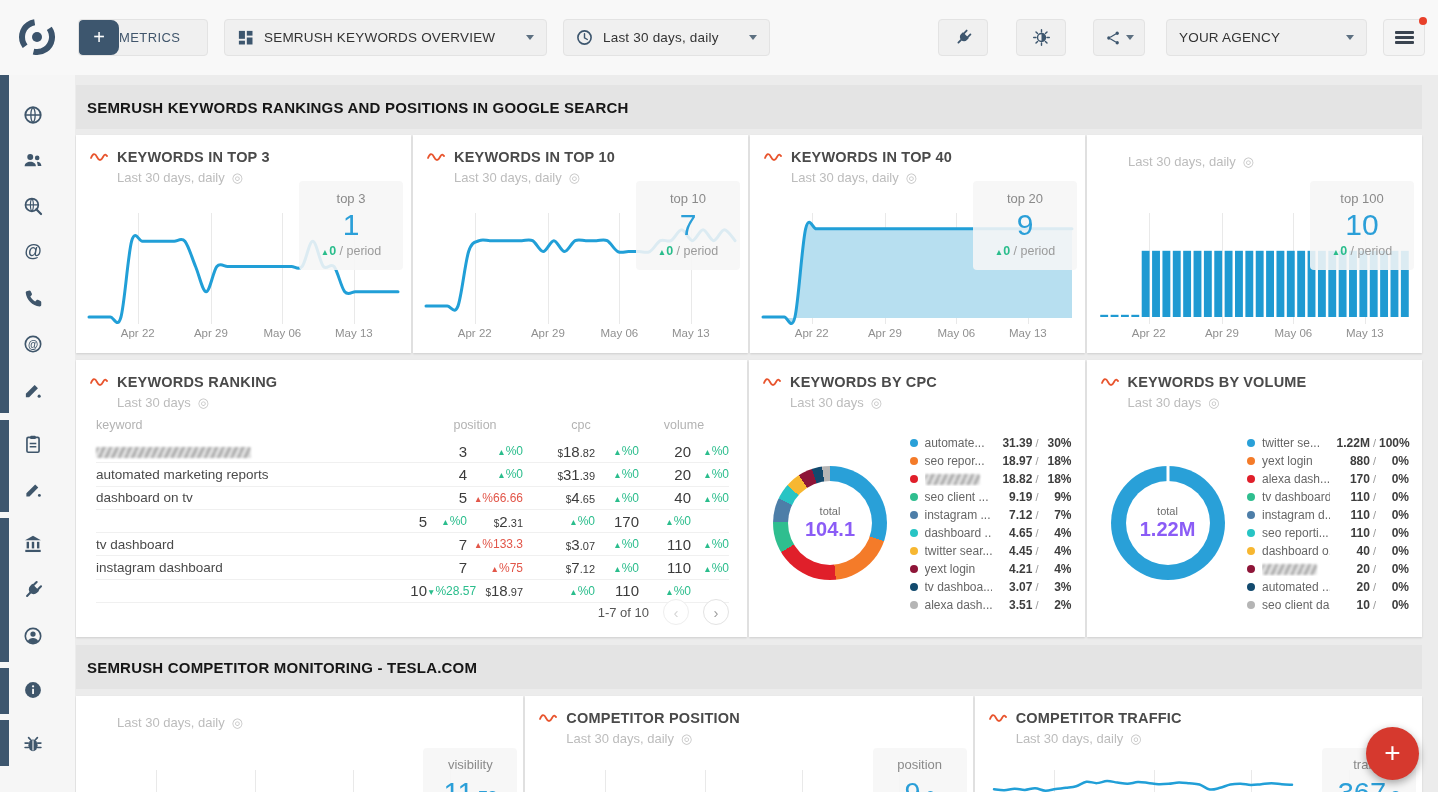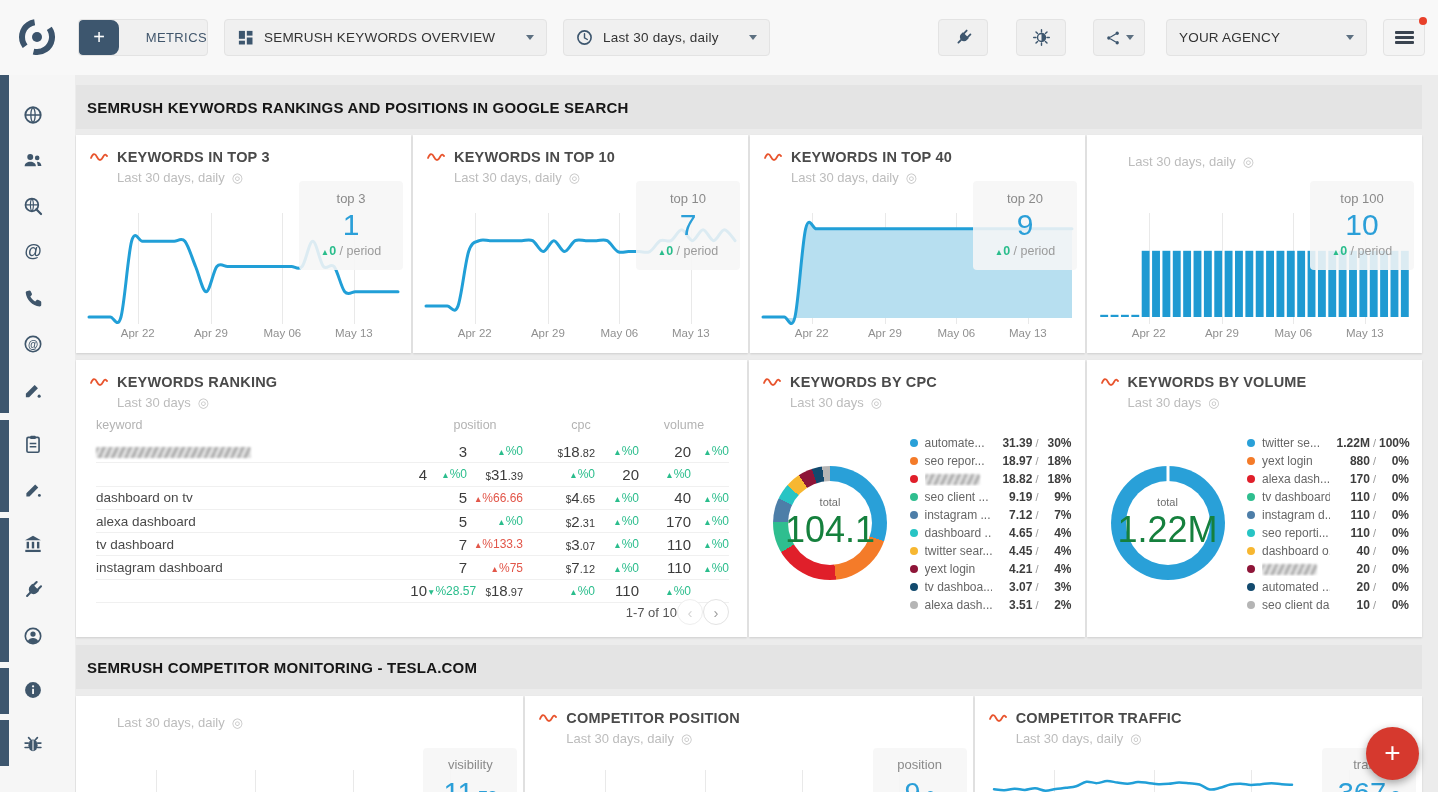--- a/index.html
+++ b/index.html
@@ -7,21 +7,21 @@
     font-family:"Liberation Sans",sans-serif;position:relative}
   svg{display:block}
   
   .topbar{position:absolute;top:0;left:0;width:1438px;height:75px;background:#f8f8f8;z-index:5}
   .logo{position:absolute;left:14px;top:14px;width:46px;height:46px;display:flex;align-items:center;justify-content:center}
   .tb-btn{position:absolute;top:19px;height:37px;background:#f0f0f0;border:1px solid #e3e3e3;
     border-radius:4px;display:flex;align-items:center;color:#3d566e;cursor:pointer}
   .metrics{left:78px;width:130px;padding:0;overflow:hidden}
   .metrics .plus-seg{width:40px;height:100%;background:#3d566e;color:#fff;display:flex;align-items:center;
     justify-content:center;font-size:20px;border-radius:4px 8px 8px 4px}
-  .metrics .metrics-label{flex:1;text-align:right;font-size:13px;letter-spacing:.4px;color:#41566c}
+  .metrics .metrics-label{flex:1;text-align:left;font-size:13px;letter-spacing:.4px;color:#41566c}
   .select{padding:0 12px;gap:10px;font-size:13.5px;color:#333;letter-spacing:.2px}
   .dash-select{left:224px;width:323px}
   .time-select{left:563px;width:207px}
   .agency-select{left:1166px;width:201px;justify-content:space-between}
   .caret{width:0;height:0;border-left:4.5px solid transparent;border-right:4.5px solid transparent;
     border-top:5.5px solid #5d7081;margin-left:auto}
   .icon-btn{width:50px;justify-content:center}
   .plug-btn{left:938px}.theme-btn{left:1016px}
   .share-btn{left:1093px;width:52px;justify-content:center;gap:5px}
   .burger-btn{left:1383px;width:42px;justify-content:center;background:#f4f4f4}
@@ -72,31 +72,31 @@
   .tbl-row{display:grid;grid-template-columns:1fr 40px 56px 72px 44px 52px 38px;align-items:center;
     height:23.3px;border-bottom:1px solid #f0f0f0;font-size:13.5px;color:#4a4a4a}
   .cell-r{text-align:right;white-space:nowrap}
   .big-num{font-size:15px;color:#3c3c3c}
   .delta{font-size:12px}
   .curr{font-size:10px;color:#3c3c3c}
   .dec{font-size:11px;color:#3c3c3c}
   .redact{display:inline-block;height:11px;border-radius:2px;vertical-align:middle;
     background:repeating-linear-gradient(115deg,#8f8f8f 0 3px,#d6d6d6 3px 6px);filter:blur(1.2px);opacity:.7}
   .kw-redact{width:155px}
-  .pager{position:absolute;right:18px;bottom:12px;display:flex;align-items:center;gap:0}
+  .pager{position:absolute;right:18px;bottom:12px;display:flex;align-items:center;gap:14px}
   .pager-label{font-size:13px;color:#555}
   .pager-btn{width:26px;height:26px;border-radius:50%;border:1px solid #e3e3e3;background:#fff;
     display:flex;align-items:center;justify-content:center;font-size:15px;color:#9e9e9e;cursor:pointer}
   .pager-prev{color:#d5d5d5;border-color:#eee}
   
   .donut{position:absolute;left:24px;top:106px;width:114px;height:114px;border-radius:50%}
   .hole{position:absolute;inset:15px;background:#fff;border-radius:50%;display:flex;flex-direction:column;
     align-items:center;justify-content:center}
   .hole .t-label{font-size:11px;color:#6e6e6e}
-  .hole .t-value{font-size:36px;font-weight:400;color:#15803d;margin-top:1px}
+  .hole .t-value{font-size:20px;font-weight:700;color:#8b5cf6;margin-top:1px}
   .notch{position:absolute;left:50%;top:-1px;width:3px;height:17px;background:#fff;transform:translateX(-50%)}
   .legend{position:absolute;right:13px;top:74px;width:162px}
   .legend-row{display:flex;align-items:center;height:18px;font-size:12px}
   .dot{width:8px;height:8px;border-radius:50%;flex:0 0 8px;margin-right:7px}
   .lg-label{flex:1;color:#666;white-space:nowrap;overflow:hidden}
   .lg-redact{width:55px}
   .lg-value{font-weight:700;color:#3d3d3d;text-align:right;min-width:40px}
   .lg-sep{color:#9a9a9a;padding:0 3px;font-size:11px}
   .lg-pct{font-weight:700;color:#3d3d3d;text-align:right;width:30px}
   
@@ -501,44 +501,44 @@
               <span class="redact kw-redact"></span>
             </span>
             <span class="cell-r big-num">3</span>
             <span class="cell-r delta green"><span class="arrow">▲</span><span>%0</span></span>
             <span class="cell-r"><span class="curr">$</span><span class="big-num">18</span><span class="dec">.82</span></span>
             <span class="cell-r delta green"><span class="arrow">▲</span><span>%0</span></span>
             <span class="cell-r big-num">20</span>
             <span class="cell-r delta green"><span class="arrow">▲</span><span>%0</span></span>
           </div>
             <div class="tbl-row">
+            <span>
+              <span>automated marketing reports</span>
+              
+            </span>
             <span class="cell-r big-num">4</span>
             <span class="cell-r delta green"><span class="arrow">▲</span><span>%0</span></span>
             <span class="cell-r"><span class="curr">$</span><span class="big-num">31</span><span class="dec">.39</span></span>
             <span class="cell-r delta green"><span class="arrow">▲</span><span>%0</span></span>
             <span class="cell-r big-num">20</span>
             <span class="cell-r delta green"><span class="arrow">▲</span><span>%0</span></span>
           </div>
             <div class="tbl-row">
             <span>
               <span>dashboard on tv</span>
               
             </span>
             <span class="cell-r big-num">5</span>
             <span class="cell-r delta red"><span class="arrow">▲</span><span>%66.66</span></span>
             <span class="cell-r"><span class="curr">$</span><span class="big-num">4</span><span class="dec">.65</span></span>
             <span class="cell-r delta green"><span class="arrow">▲</span><span>%0</span></span>
             <span class="cell-r big-num">40</span>
             <span class="cell-r delta green"><span class="arrow">▲</span><span>%0</span></span>
           </div>
             <div class="tbl-row">
-            <span>
-              <span>alexa dashboard</span>
-              
-            </span>
             <span class="cell-r big-num">5</span>
             <span class="cell-r delta green"><span class="arrow">▲</span><span>%0</span></span>
             <span class="cell-r"><span class="curr">$</span><span class="big-num">2</span><span class="dec">.31</span></span>
             <span class="cell-r delta green"><span class="arrow">▲</span><span>%0</span></span>
             <span class="cell-r big-num">170</span>
             <span class="cell-r delta green"><span class="arrow">▲</span><span>%0</span></span>
           </div>
             <div class="tbl-row">
             <span>
               <span>tv dashboard</span>

